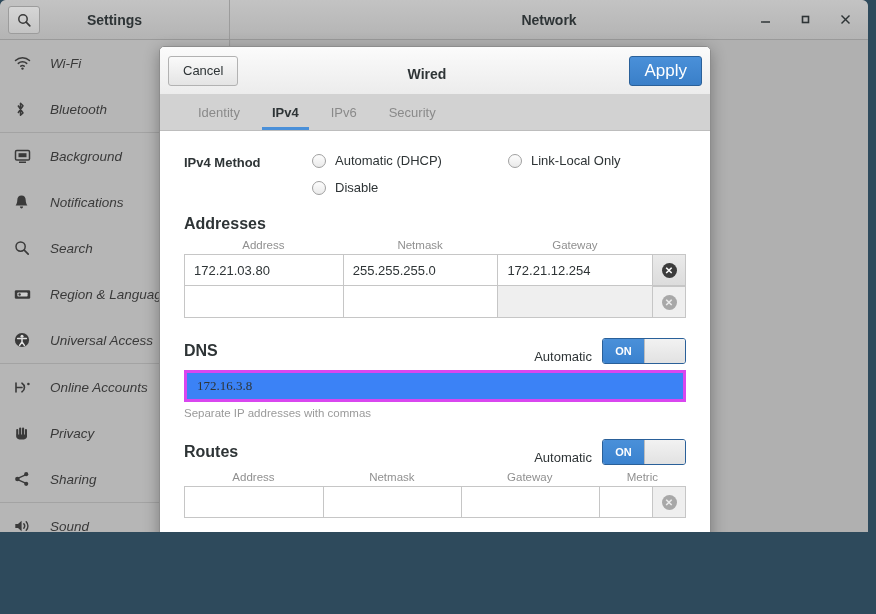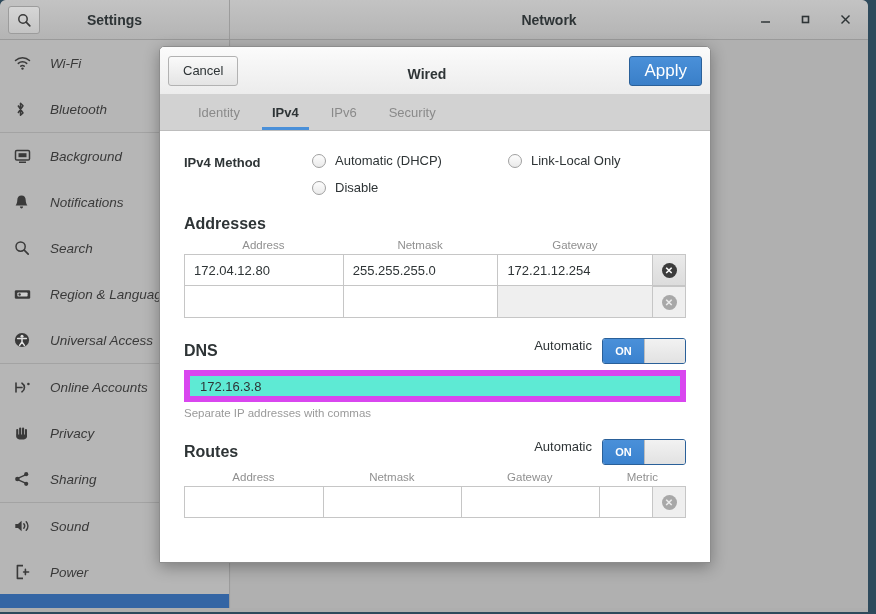--- a/index.html
+++ b/index.html
@@ -7,21 +7,21 @@
     width: 876px; height: 614px;
     overflow: hidden;
     font-family: "Liberation Sans", sans-serif;
     font-size: 13px;
     background: #2e4a5c;
   }
 
   
   #app-window {
     position: absolute; left: 0; top: 0;
-    width: 868px; height: 612px;
+    width: 868px; height: 532px;
     background: #aeaeae;
     border-radius: 6px 6px 0 0;
     overflow: hidden;
   }
 
   
   #titlebar {
     position: absolute; left: 0; top: 0; width: 868px; height: 40px;
     display: flex;
     background: linear-gradient(to bottom, #c3c3c3 0%, #b4b4b4 100%);
@@ -231,21 +231,21 @@
     content: ""; width: 6px; height: 6px; border-radius: 50%;
     background: #2e3436;
   }
 
   .sec-title {
     font-weight: bold; font-size: 16px; color: #2e3436;
   }
   .sec-head {
     display: flex; align-items: center; justify-content: space-between;
   }
-  .auto-wrap { display: flex; align-items: flex-start; gap: 10px; }
+  .auto-wrap { display: flex; align-items: flex-end; gap: 10px; }
   .auto-label { font-size: 13px; color: #2e3436; }
   .switch {
     width: 84px; height: 26px;
     border: 1px solid #2a6099;
     border-radius: 3px;
     display: flex; overflow: hidden;
     cursor: pointer;
     background: #e8e8e8;
   }
   .switch .on {
@@ -293,25 +293,25 @@
     width: 15px; height: 15px; border-radius: 50%;
     background: #3c3c3c;
     color: #ffffff; font-size: 10px; line-height: 15px;
     text-align: center; font-weight: bold;
     display: flex; align-items: center; justify-content: center;
   }
   .xcircle.dim { background: #a8a8a8; color: #ececec; }
 
   .dns-input {
     height: 32px;
-    border: 6px solid #d946ef;
-    background: #5eead4;
+    border: 3px solid #d946ef;
+    background: #3b82f6;
     display: flex; align-items: center;
     padding: 0 10px;
-    font-size: 13px; color: #2e3436;
+    font-size: 13px; color: #2e3436; font-family: Liberation Serif, serif;
   }
   .hint { font-size: 11.5px; color: #9a9a9a; margin-top: 5px; }
 
   .spacer-lg { height: 20px; }
   .spacer-sm { height: 6px; }
 
   svg { display: block; }
 </style>
 </head>
 <body>
@@ -561,21 +561,21 @@
       <div class="sec-title">Addresses</div>
       <div class="spacer-sm"></div>
       <div class="col-heads">
         <span style="width:160px;">Address</span>
         <span style="width:156px;">Netmask</span>
         <span style="width:156px;">Gateway</span>
         <span style="width:34px;"></span>
       </div>
       <div class="ip-table">
         <div class="ip-row">
-          <div class="ip-cell" style="width:160px;">172.04.12.80</div>
+          <div class="ip-cell" style="width:160px;">172.21.03.80</div>
           <div class="ip-cell" style="width:156px;">255.255.255.0</div>
           <div class="ip-cell" style="width:156px;">172.21.12.254</div>
           <div class="del-btn">
             <span class="xcircle">✕</span>
           </div>
         </div>
         <div class="ip-row second">
           <div class="ip-cell" style="width:160px;"></div>
           <div class="ip-cell" style="width:156px;"></div>
           <div class="ip-cell disabled" style="width:156px;"></div>

